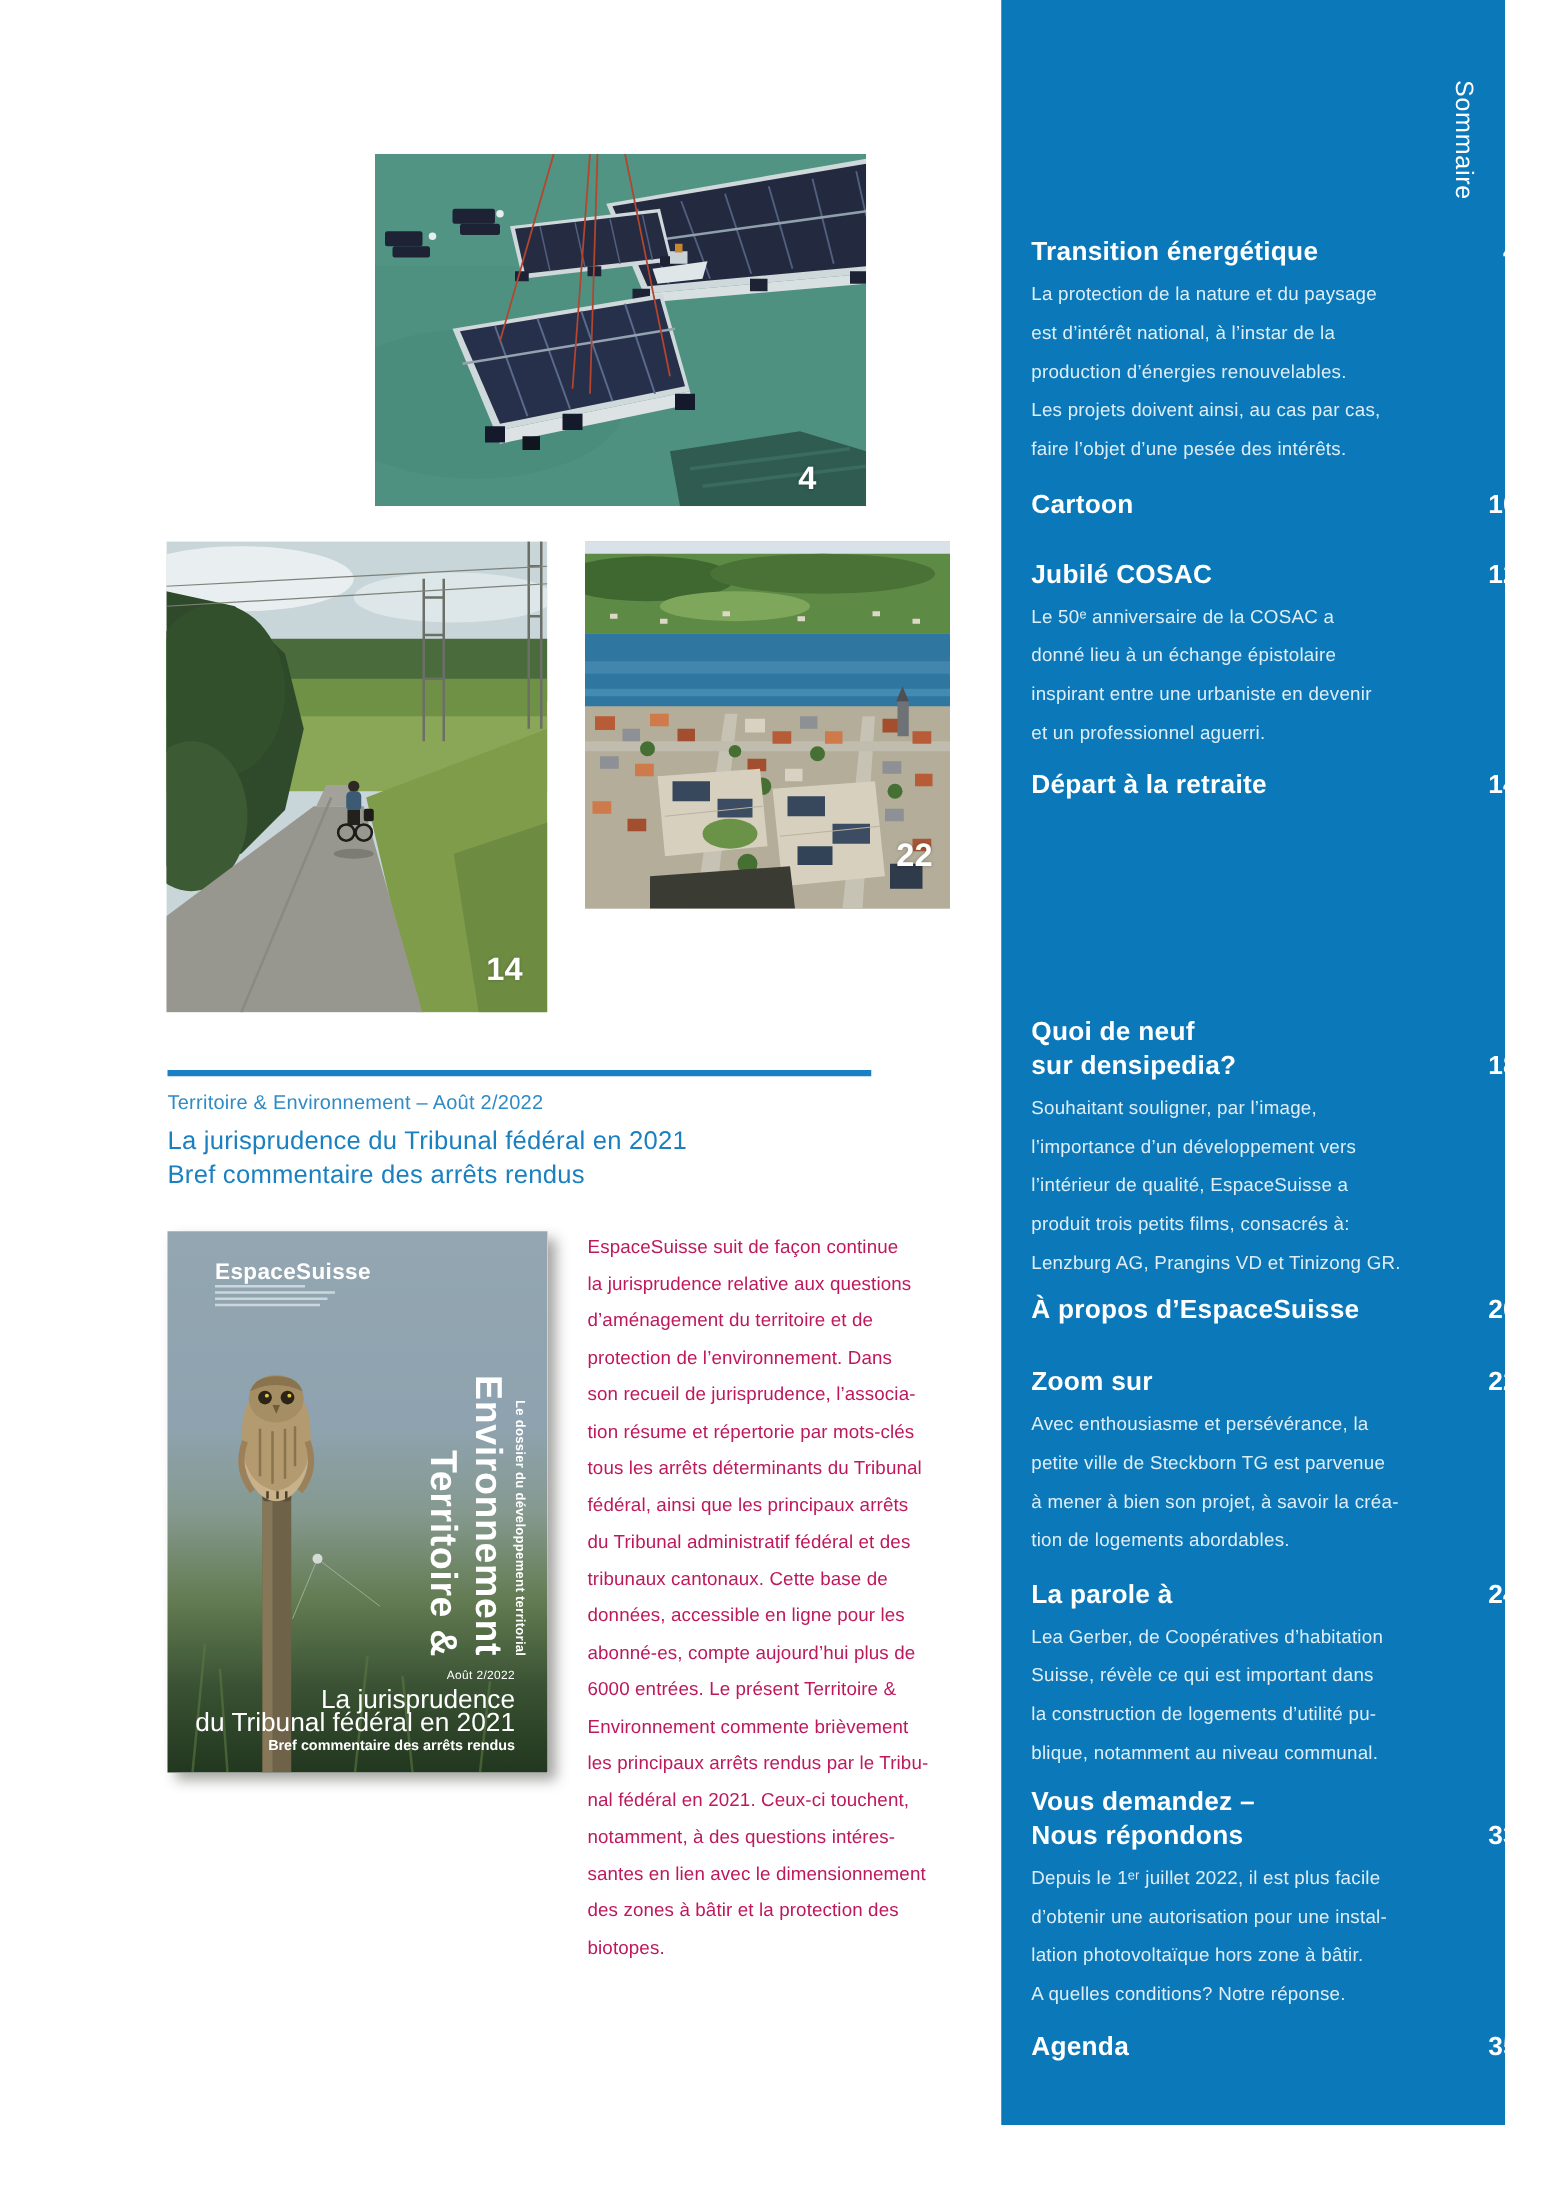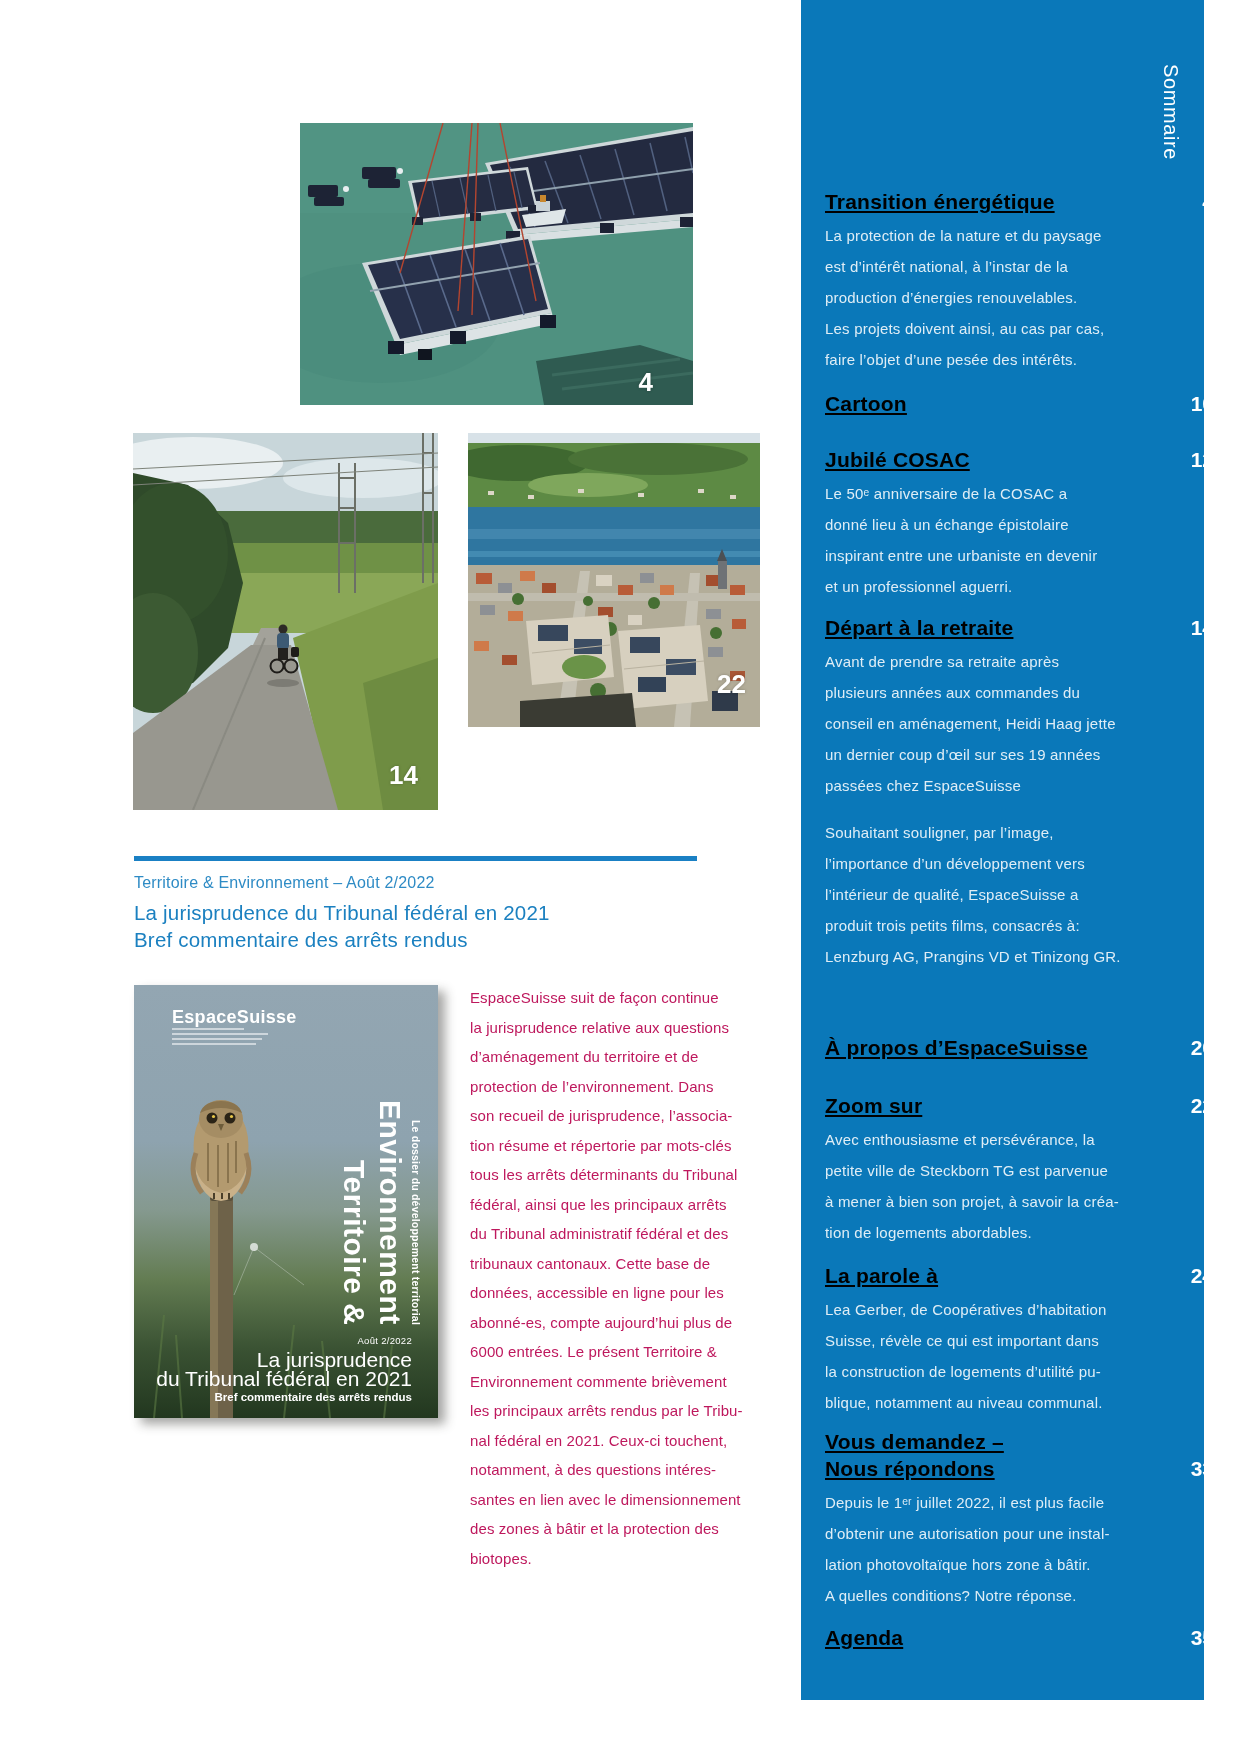--- a/index.html
+++ b/index.html
@@ -54,21 +54,21 @@
   }
 
   
   .sidebar{position:absolute;left:801px;top:0;width:403px;height:1700px;background:#0a78b9;}
   .sommaire{
     position:absolute;right:22px;top:64px;color:#ffffff;font-size:20px;letter-spacing:.6px;
   }
   .toc-entry{position:absolute;left:24px;width:345px;}
   .toc-head{position:relative;padding-right:44px;}
   .toc-title{
-    color:#000000;font-weight:bold;font-size:21px;line-height:27px;letter-spacing:.2px;white-space:pre-line;text-decoration:underline;
+    color:#ffffff;font-weight:bold;font-size:21px;line-height:27px;letter-spacing:.2px;white-space:pre-line;
   }
   .toc-page{position:absolute;right:-44px;bottom:0;color:#ffffff;font-weight:bold;font-size:21px;line-height:27px;}
   .toc-desc{
     margin-top:5px;color:rgba(255,255,255,.87);font-size:15px;line-height:31px;
     white-space:pre-line;letter-spacing:.2px;
   }
   .toc-entry:nth-of-type(1){top:188px;}
   .toc-entry:nth-of-type(2){top:390px;}
   .toc-entry:nth-of-type(3){top:446px;}
   .toc-entry:nth-of-type(4){top:614px;}
@@ -433,28 +433,28 @@
 donné lieu à un échange épistolaire
 inspirant entre une urbaniste en devenir
 et un professionnel aguerri.</div>
   </div>
 
   <div class="toc-entry">
     <div class="toc-head">
       <div class="toc-title">Départ à la retraite</div>
       <div class="toc-page">14</div>
     </div>
-    <div class="toc-desc">Avant de prendre sa retraite après
-plusieurs années aux commandes du
-conseil en aménagement, Heidi Haag jette
-un dernier coup d’œil sur ses 19 années
-passées chez EspaceSuisse</div>
-  </div>
-
-  <div class="toc-entry">
+  </div>
+
+  <div class="toc-entry">
+    <div class="toc-head">
+      <div class="toc-title">Quoi de neuf
+sur densipedia?</div>
+      <div class="toc-page">18</div>
+    </div>
     <div class="toc-desc">Souhaitant souligner, par l’image,
 l’importance d’un développement vers
 l’intérieur de qualité, EspaceSuisse a
 produit trois petits films, consacrés à:
 Lenzburg AG, Prangins VD et Tinizong GR.</div>
   </div>
 
   <div class="toc-entry">
     <div class="toc-head">
       <div class="toc-title">À propos d’EspaceSuisse</div>

